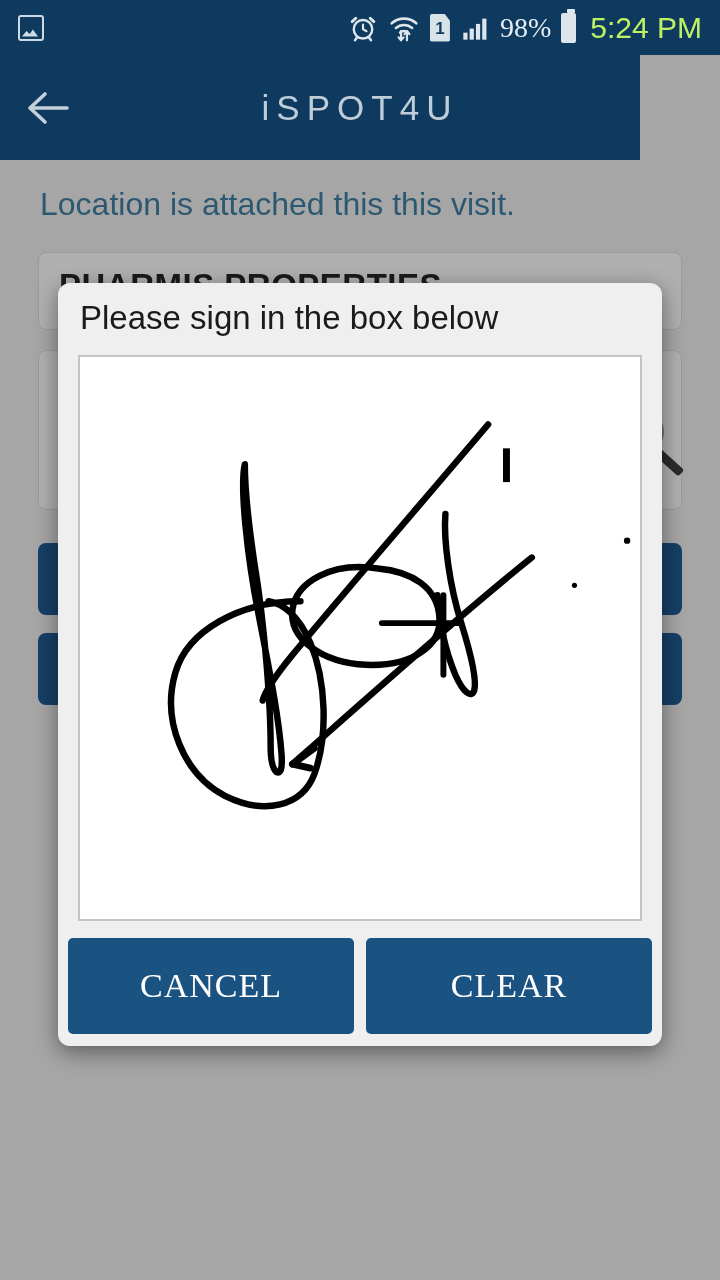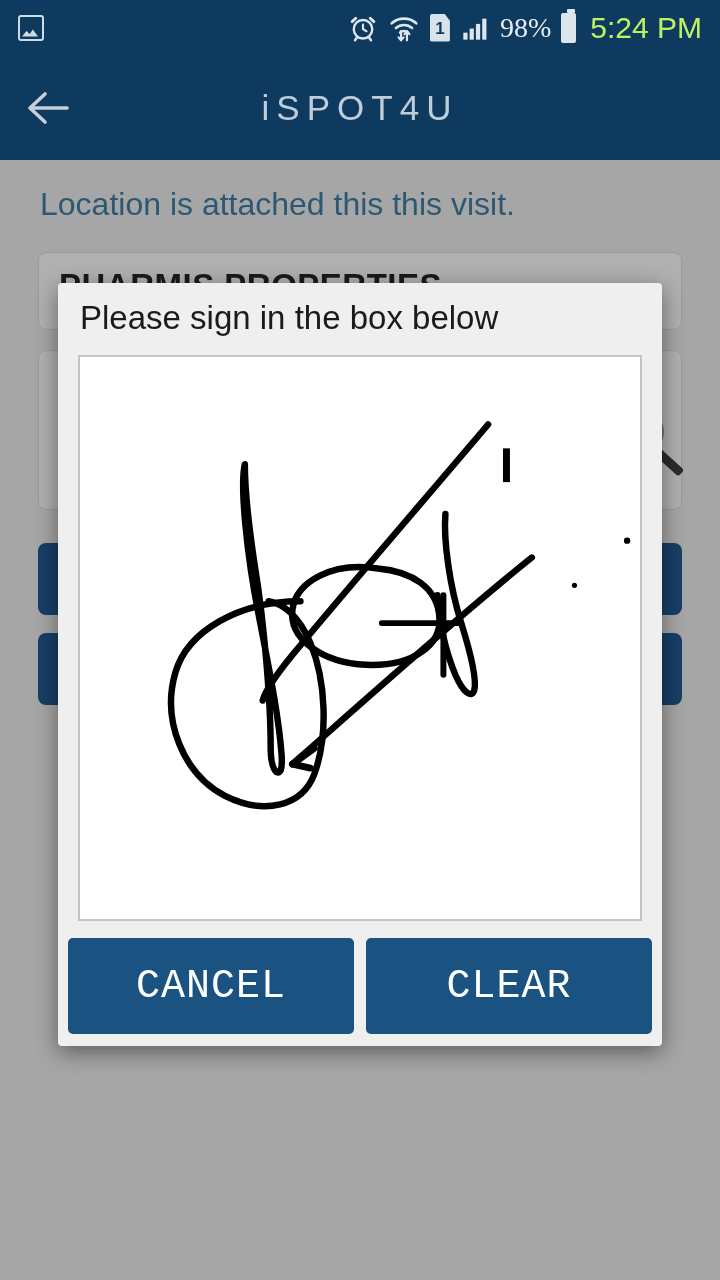--- a/index.html
+++ b/index.html
@@ -59,21 +59,21 @@
     display:flex;align-items:center;justify-content:center;
   }
   .simcard span{
     color:#0F3A5F;font-size:17px;font-weight:bold;line-height:1;
     margin-top:2px;
   }
 
   
   .appbar {
     position:absolute; top:55px; left:0;
-    width:720px; height:105px;
+    width:640px; height:105px;
     background:#0F3A5F;
     display:flex; align-items:center;
   }
   .back-btn {
     width:96px; height:105px;
     display:flex; align-items:center; justify-content:center;
     cursor:pointer;
   }
   .app-title {
     position:absolute; left:0; width:720px;
@@ -137,21 +137,21 @@
   
   .scrim {
     position:absolute; top:0; left:0; width:720px; height:1280px;
     background:rgba(0,0,0,0.0);
   }
   .dialog {
     position:absolute; left:58px; top:283px;
     width:604px; height:763px;
     background:#EFEFEF;
     box-shadow:0 6px 22px rgba(0,0,0,0.45);
-    border-radius:4px;
+    border-radius:12px;
   }
   .dialog-title {
     position:absolute; left:22px; top:16px;
     font-size:33px; color:#1B1B1B;
     font-family:"Liberation Sans", sans-serif;
   }
   .sign-area {
     position:absolute; left:20px; top:72px;
     width:564px; height:566px;
     background:#FFFFFF;
@@ -161,22 +161,22 @@
 
   .dialog-actions {
     position:absolute; left:10px; top:655px;
     width:584px; height:96px;
     display:flex; gap:12px;
   }
   .dlg-btn {
     flex:1; height:96px;
     background:#1A5382; color:#FFFFFF;
     border:none; border-radius:5px;
-    font-size:40px; letter-spacing:1px;
-    font-family:Liberation Mono, monospace;
+    font-size:34px; letter-spacing:1px;
+    font-family:Liberation Serif, serif;
     cursor:pointer;
     display:flex; align-items:center; justify-content:center;
   }
 </style>
 </head>
 <body>
 
 <div id="screen">
 
   <div class="statusbar">

